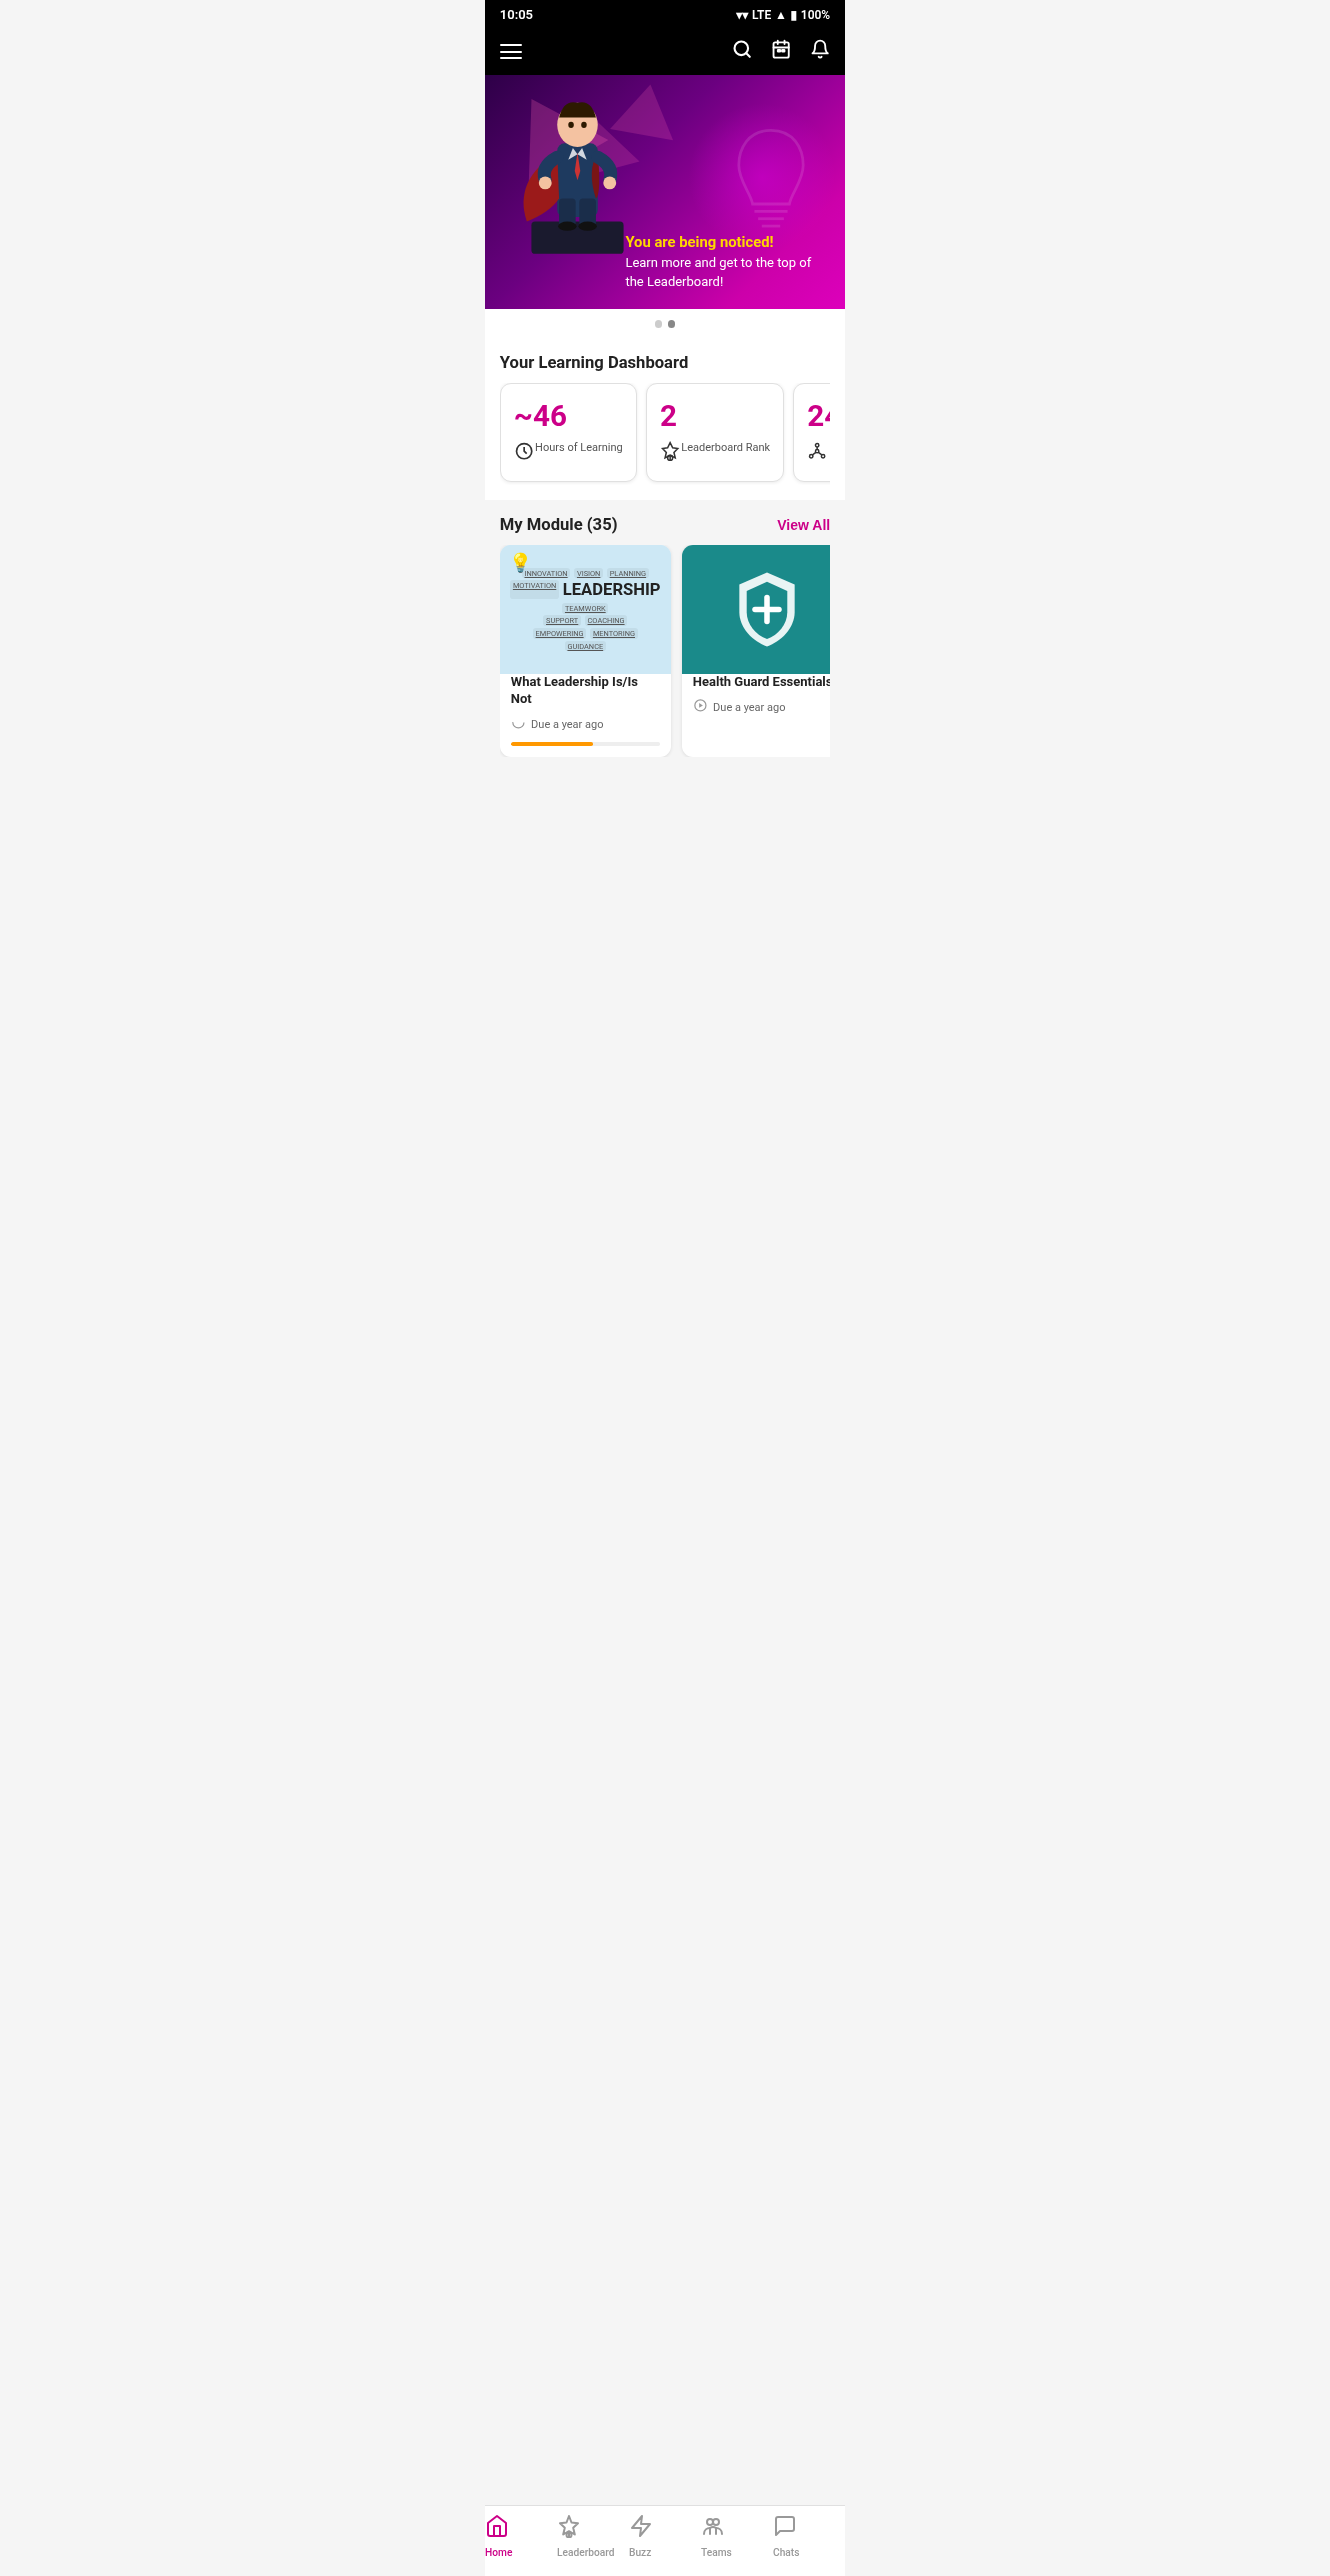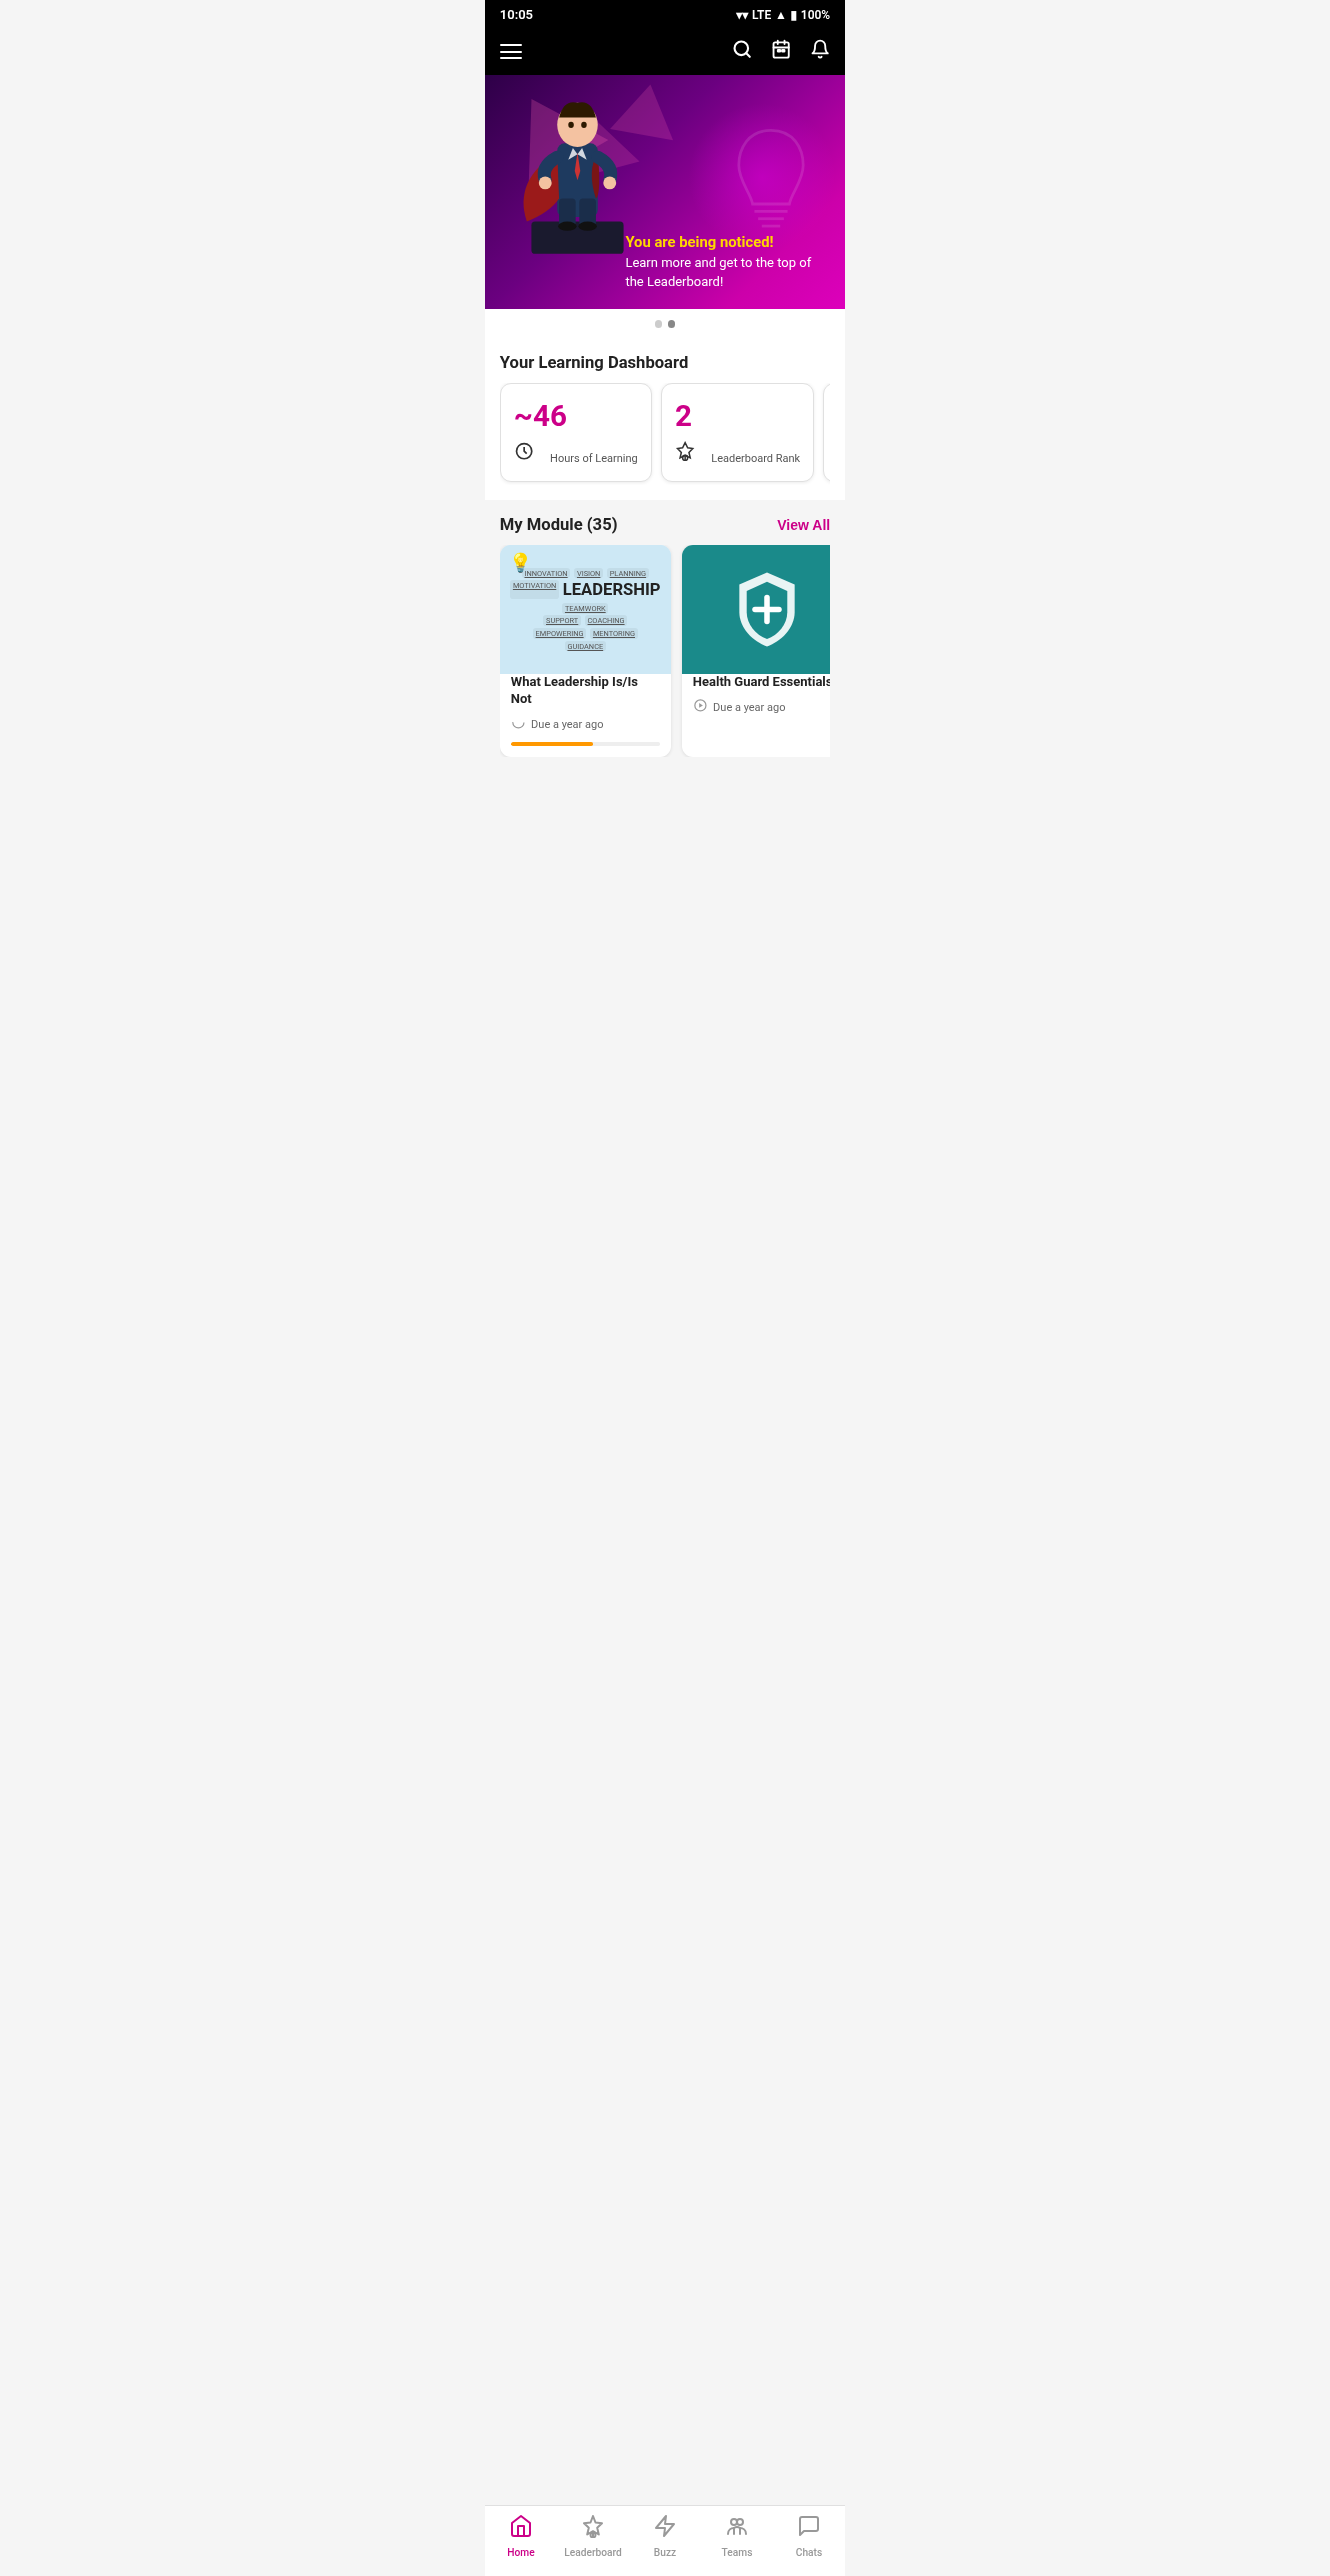--- a/index.html
+++ b/index.html
@@ -210,22 +210,22 @@
       box-shadow: 0 0.9px 3.7px rgba(0,0,0,0.08);
     }
     .stat-value {
       font-size: 29.6px;
       font-weight: 700;
       color: #cc0088;
       margin-bottom: 7.4px;
     }
     .stat-bottom {
       display: flex;
-      align-items: flex-end;
-      gap: 16px;
+      align-items: flex-start;
+      gap: 1px;
     }
     .stat-icon {
       font-size: 18.5px;
       color: #444;
     }
     .stat-label {
       font-size: 11px;
       color: #555;
       line-height: 1.3;
     }
@@ -384,21 +384,21 @@
       background: #fff;
       border-top: 0.9px solid #e0e0e0;
       display: flex;
       justify-content: space-around;
       padding: 7.4px 0 18.5px;
       z-index: 100;
     }
     .nav-item {
       display: flex;
       flex-direction: column;
-      align-items: center;
+      align-items: flex-start;
       gap: 3.7px;
       cursor: pointer;
       flex: 1;
     }
     .nav-icon {
       font-size: 22px;
     }
     .nav-label {
       font-size: 10.2px;
       color: #999;

